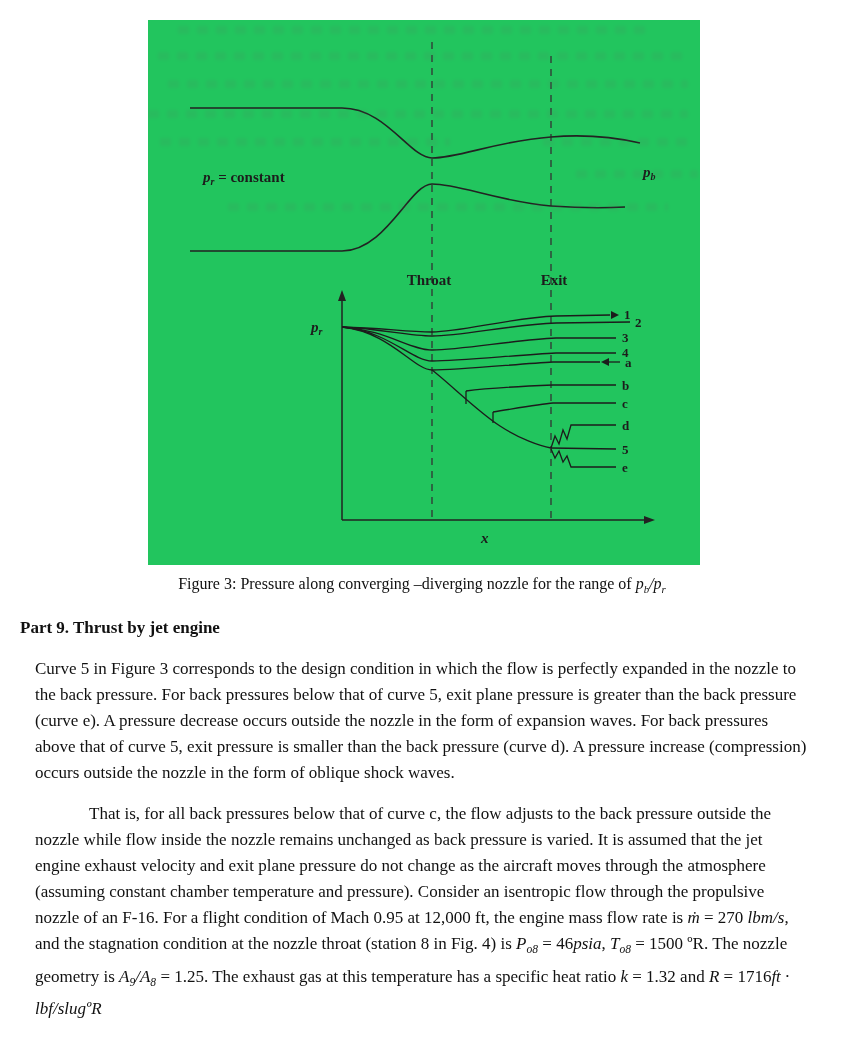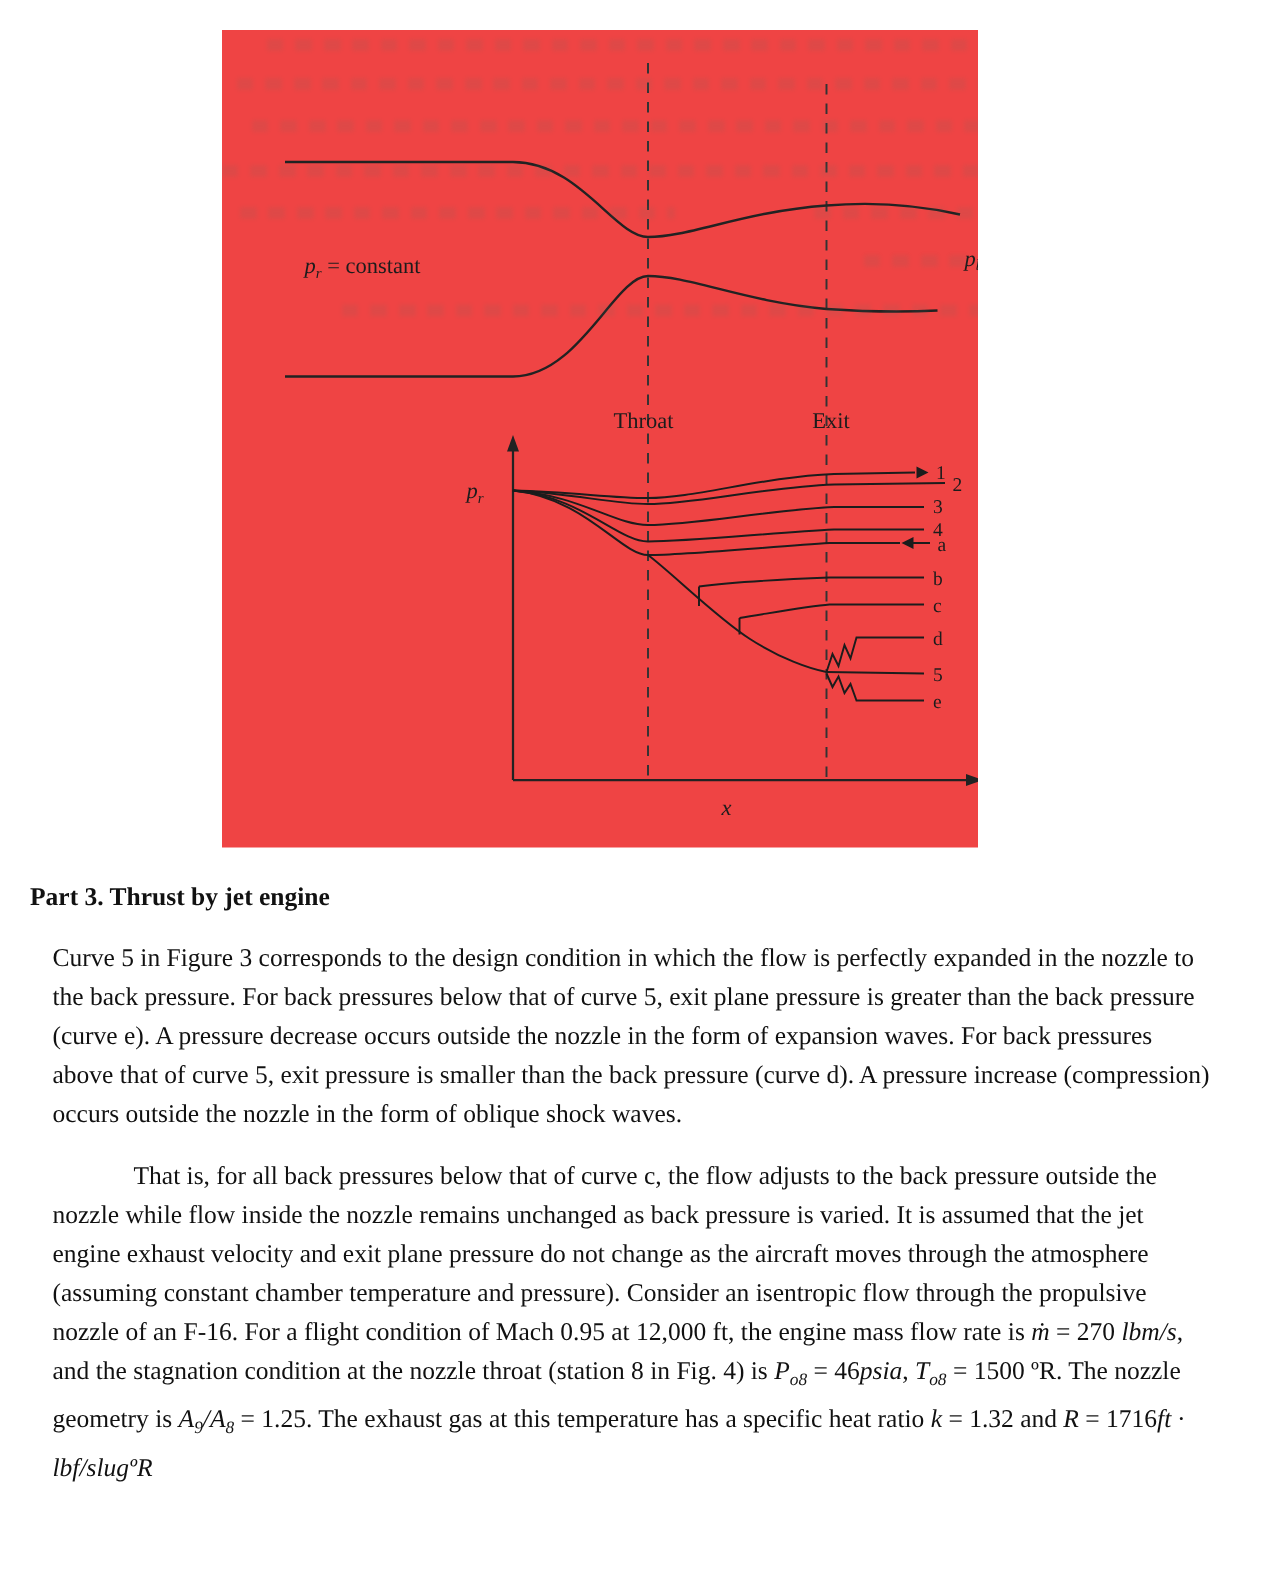--- a/index.html
+++ b/index.html
@@ -1,20 +1,20 @@
 <!DOCTYPE html>
 <html><head>
 <meta charset="utf-8">
 <style>
   html,body{margin:0;padding:0;background:#ffffff;}
   body{width:844px;height:1064px;font-family:"Liberation Serif","DejaVu Serif",serif;color:#111;}
   .page{position:relative;width:844px;height:1064px;overflow:hidden;background:#fff;}
 
   
-  .scan{position:relative;width:504px;height:545px;margin:20px 0 0 148px;background:#ef4444;overflow:hidden;}
+  .scan{position:relative;width:552px;height:545px;margin:20px 0 0 148px;background:#22c55e;overflow:hidden;font-weight:bold;}
   .ghost{position:absolute;height:8px;opacity:.11;filter:blur(1.5px);
          background:repeating-linear-gradient(90deg,#5e6f62 0 11px,transparent 11px 19px);}
   svg text{font-family:"Liberation Serif","DejaVu Serif",serif;fill:#1c1c1c;}
 
   
   .caption{width:844px;text-align:center;margin-top:10px;font-size:16px;color:#101010;}
   .caption i{font-style:italic;}
   sub{font-size:.68em;}
 
   
@@ -89,20 +89,21 @@
       <text x="474" y="337" font-size="13">4</text>
       <text x="477" y="347" font-size="13">a</text>
       <text x="474" y="370" font-size="13">b</text>
       <text x="474" y="388" font-size="13">c</text>
       <text x="474" y="410" font-size="13">d</text>
       <text x="474" y="434" font-size="13">5</text>
       <text x="474" y="452" font-size="13">e</text>
     </svg>
   </div>
 
+  <div class="caption"><span>Figure 3: Pressure along converging –diverging nozzle for the range of </span><i><span>p</span><sub>b</sub><span>/</span><span>p</span><sub>r</sub></i></div>
 
   <div class="bodytext">
-    <div class="heading">Part 3. Thrust by jet engine</div>
+    <div class="heading">Part 9. Thrust by jet engine</div>
     <p>Curve 5 in Figure 3 corresponds to the design condition in which the flow is perfectly expanded in the nozzle to the back pressure. For back pressures below that of curve 5, exit plane pressure is greater than the back pressure (curve e). A pressure decrease occurs outside the nozzle in the form of expansion waves. For back pressures above that of curve 5, exit pressure is smaller than the back pressure (curve d). A pressure increase (compression) occurs outside the nozzle in the form of oblique shock waves.</p>
     <p class="indent"><span>That is, for all back pressures below that of curve c, the flow adjusts to the back pressure outside the nozzle while flow inside the nozzle remains unchanged as back pressure is varied. It is assumed that the jet engine exhaust velocity and exit plane pressure do not change as the aircraft moves through the atmosphere (assuming constant chamber temperature and pressure). Consider an isentropic flow through the propulsive nozzle of an F-16. For a flight condition of Mach 0.95 at 12,000 ft, the engine mass flow rate is </span><span class="math">ṁ</span><span> = 270 </span><span class="math">lbm/s</span><span>, and the stagnation condition at the nozzle throat (station 8 in Fig. 4) is </span><span class="math">P</span><sub class="math">o8</sub><span> = 46</span><span class="math">psia</span><span>, </span><span class="math">T</span><sub class="math">o8</sub><span> = 1500 ºR. The nozzle geometry is </span><span class="math">A</span><sub class="math">9</sub><span class="math">/</span><span class="math">A</span><sub class="math">8</sub><span> = 1.25. The exhaust gas at this temperature has a specific heat ratio </span><span class="math">k</span><span> = 1.32 and </span><span class="math">R</span><span> = 1716</span><span class="math">ft · lbf/slugºR</span></p>
   </div>
 
 </div>
 
 </body></html>

